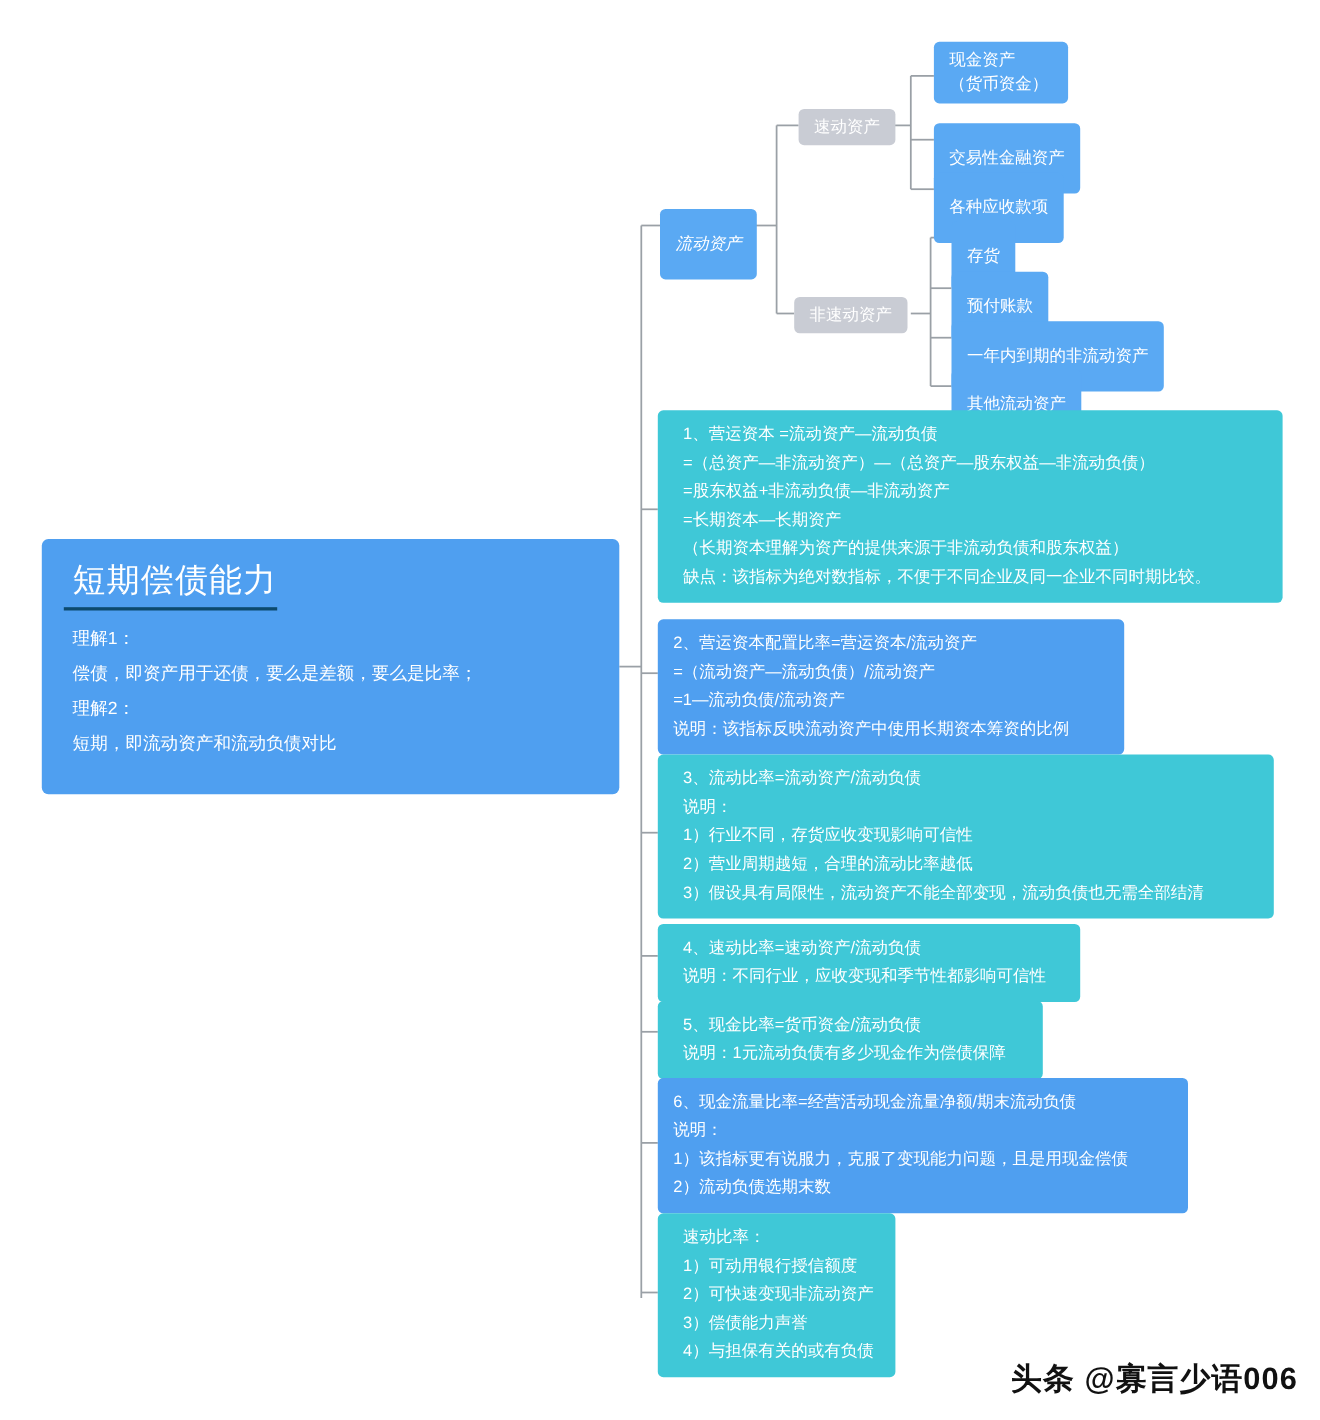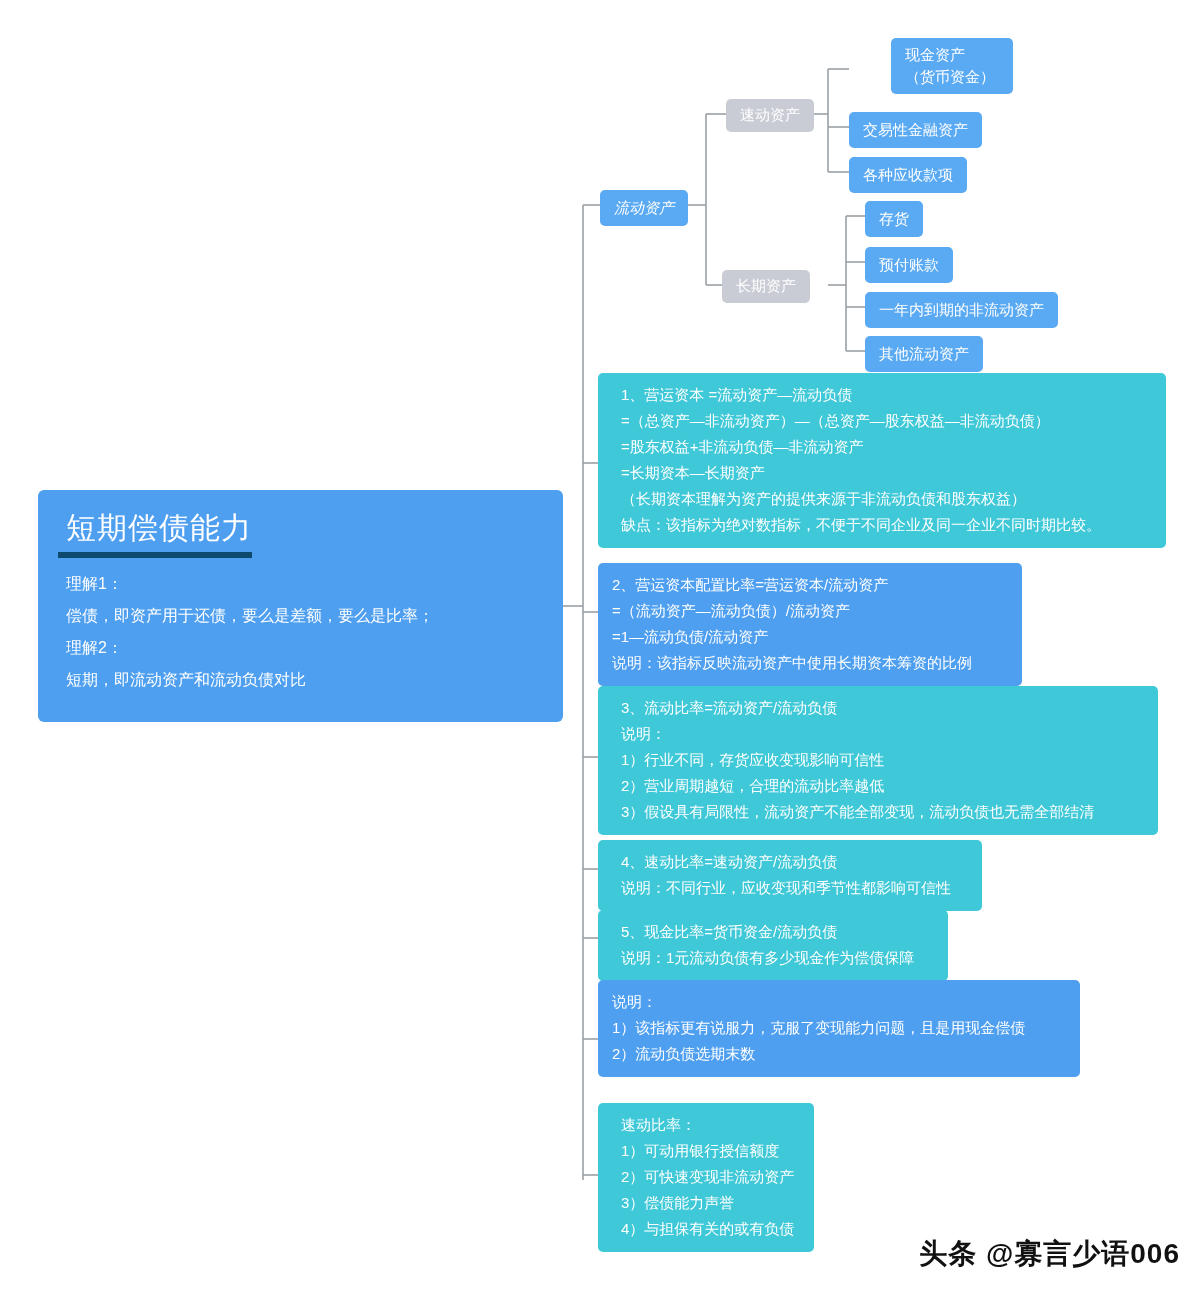--- a/index.html
+++ b/index.html
@@ -20,21 +20,21 @@
     left:38px;top:490px;width:525px;height:232px;
     background:#4f9ff0;
     border-radius:6px;
     color:#ffffff;
     padding:18px 20px 0 20px;
   }
   .root-title{
     font-size:30px;line-height:40px;
     letter-spacing:1px;
     padding-left:8px;
-    border-bottom:6px solid #0c4a6e;
+    border-bottom:3px solid #0c4a6e;
     display:inline-block;
     padding-bottom:4px;
     margin-bottom:10px;
     text-align:center;
   }
   .root-lines{font-size:16px;line-height:32px;padding-left:8px;}
 
   
   .gray-node{
     background:#c9ccd4;
@@ -43,25 +43,25 @@
     font-size:15px;
     padding:7px 14px;
     white-space:nowrap;
   }
   
   .blue-node{
     background:#5aa9f3;
     color:#ffffff;
     border-radius:5px;
     font-size:15px;
-    padding:7px 14px;
+    padding:21px 14px;
     white-space:nowrap;
     line-height:22px;
   }
-  .blue-node.two-line{padding:6px 14px;margin-left:42px;}
+  .blue-node.two-line{padding:6px 14px;}
 
   
   .block{
     border-radius:5px;
     color:#ffffff;
     font-size:15px;
     line-height:26px;
     padding:9px 14px 10px 14px;
     box-sizing:border-box;
   }
@@ -122,21 +122,21 @@
     <div class="root-title">短期偿债能力</div>
     <div class="root-lines">理解1：</div>
     <div class="root-lines">偿债，即资产用于还债，要么是差额，要么是比率；</div>
     <div class="root-lines">理解2：</div>
     <div class="root-lines">短期，即流动资产和流动负债对比</div>
   </div>
 
   <div class="node blue-node" style="left:600px;top:190px;font-style:italic;">流动资产</div>
 
   <div class="node gray-node" style="left:726px;top:99px;">速动资产</div>
-  <div class="node gray-node" style="left:722px;top:270px;">长期资产</div>
+  <div class="node gray-node" style="left:722px;top:270px;">非速动资产</div>
 
   <div class="node blue-node two-line" style="left:849px;top:38px;width:122px;text-align:left;">
     <div>现金资产</div>
     <div>（货币资金）</div>
   </div>
   <div class="node blue-node" style="left:849px;top:112px;">交易性金融资产</div>
   <div class="node blue-node" style="left:849px;top:157px;">各种应收款项</div>
 
   <div class="node blue-node" style="left:865px;top:201px;">存货</div>
   <div class="node blue-node" style="left:865px;top:247px;">预付账款</div>
@@ -171,20 +171,21 @@
     <div>4、速动比率=速动资产/流动负债</div>
     <div>说明：不同行业，应收变现和季节性都影响可信性</div>
   </div>
 
   <div class="node block cyan" style="left:598px;top:910px;width:350px;">
     <div>5、现金比率=货币资金/流动负债</div>
     <div>说明：1元流动负债有多少现金作为偿债保障</div>
   </div>
 
   <div class="node block blue" style="left:598px;top:980px;width:482px;">
+    <div>6、现金流量比率=经营活动现金流量净额/期末流动负债</div>
     <div>说明：</div>
     <div>1）该指标更有说服力，克服了变现能力问题，且是用现金偿债</div>
     <div>2）流动负债选期末数</div>
   </div>
 
   <div class="node block cyan" style="left:598px;top:1103px;width:216px;">
     <div>速动比率：</div>
     <div>1）可动用银行授信额度</div>
     <div>2）可快速变现非流动资产</div>
     <div>3）偿债能力声誉</div>

